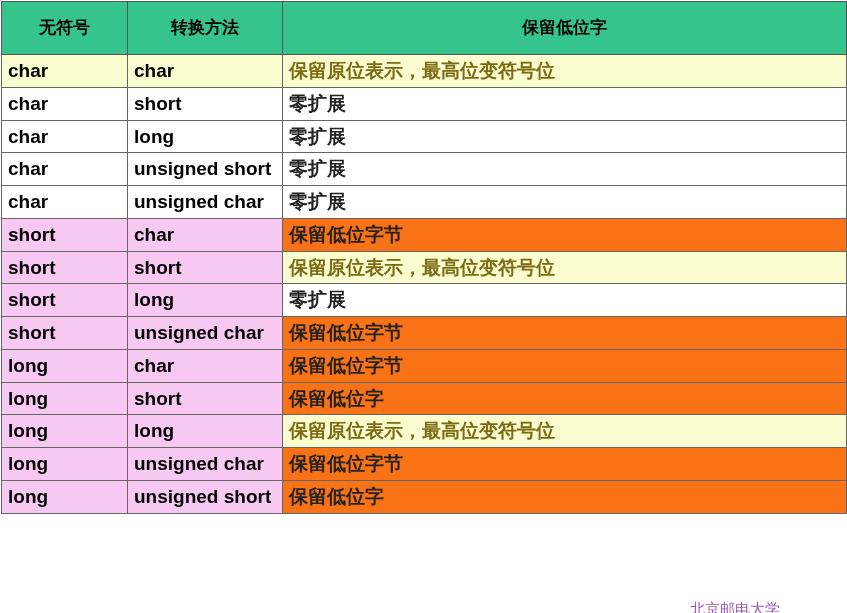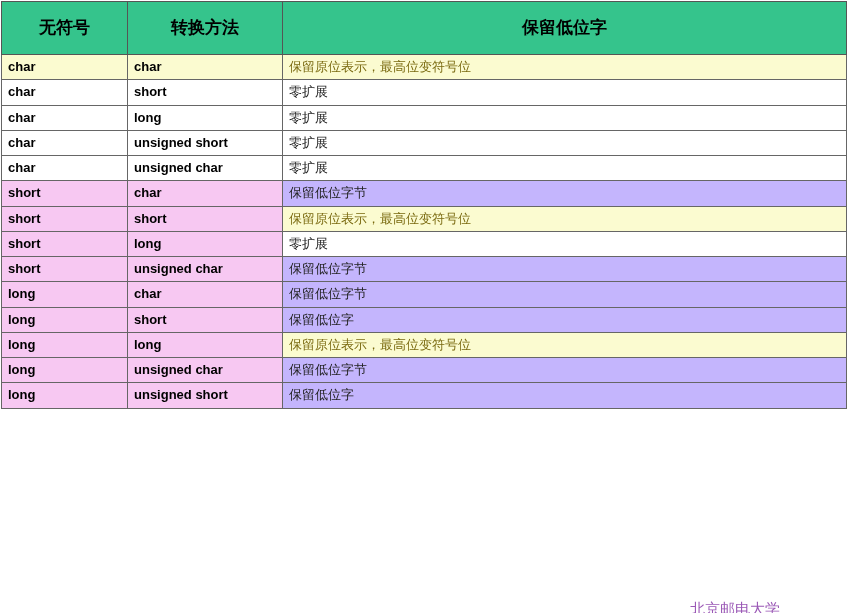--- a/index.html
+++ b/index.html
@@ -29,46 +29,46 @@
     table-layout: fixed;
   }
   table.conv col.c1 { width: 126px; }
   table.conv col.c2 { width: 155px; }
   table.conv col.c3 { width: 564px; }
 
   table.conv th, table.conv td {
     border: 1px solid #666666;
     padding: 4px 6px;
     vertical-align: middle;
-    font-size: 13px;
+    font-size: 19px;
     line-height: 1.25;
   }
   table.conv thead th {
     background: #35c48c;
     color: #000000;
     font-weight: bold;
     text-align: center;
     font-size: 17px;
     height: 44px;
     border-color: #555555;
   }
   td.col1, td.col2 {
     font-weight: bold;
     color: #000000;
   }
   td.col3 {
     color: #222222;
-    font-weight: normal;
+    font-weight: bold;
   }
   
   tr.tint-yellow td { background: #fbfbd0; }
   tr.tint-yellow td.col3 { background: #fbfbd0; color: #7a6a10; }
   tr.tint-white td { background: #ffffff; }
   tr.tint-pink td { background: #f7c8f2; }
-  tr.tint-pink td.col3 { background: #c4b5fd; }
+  tr.tint-pink td.col3 { background: #f97316; }
   tr.tint-pinkyellow td.col1,
   tr.tint-pinkyellow td.col2 { background: #f7c8f2; }
   tr.tint-pinkyellow td.col3 { background: #fbfbd0; color: #7a6a10; }
   tr.tint-pinkwhite td.col1,
   tr.tint-pinkwhite td.col2 { background: #f7c8f2; }
   tr.tint-pinkwhite td.col3 { background: #ffffff; }
 
   .footer {
     position: absolute;
     left: 0;

